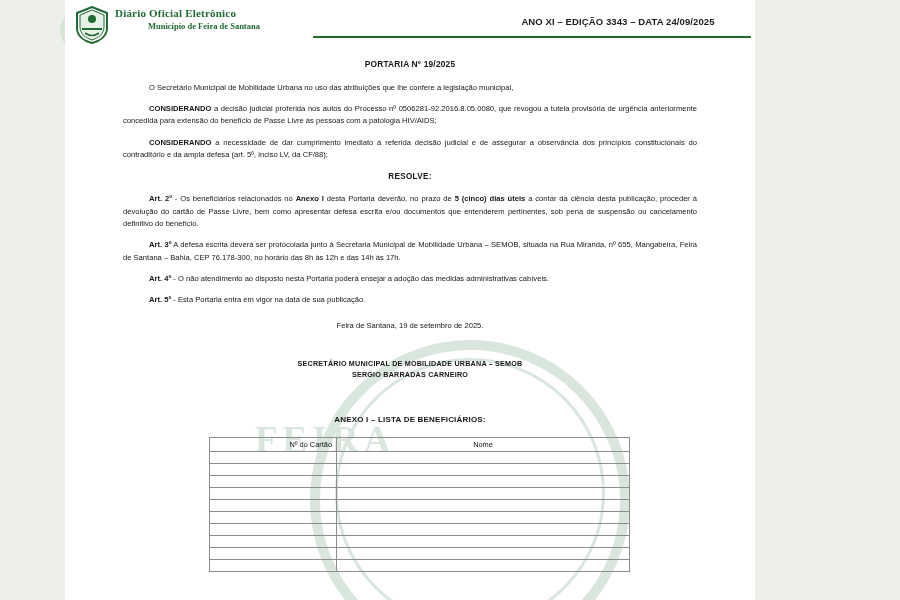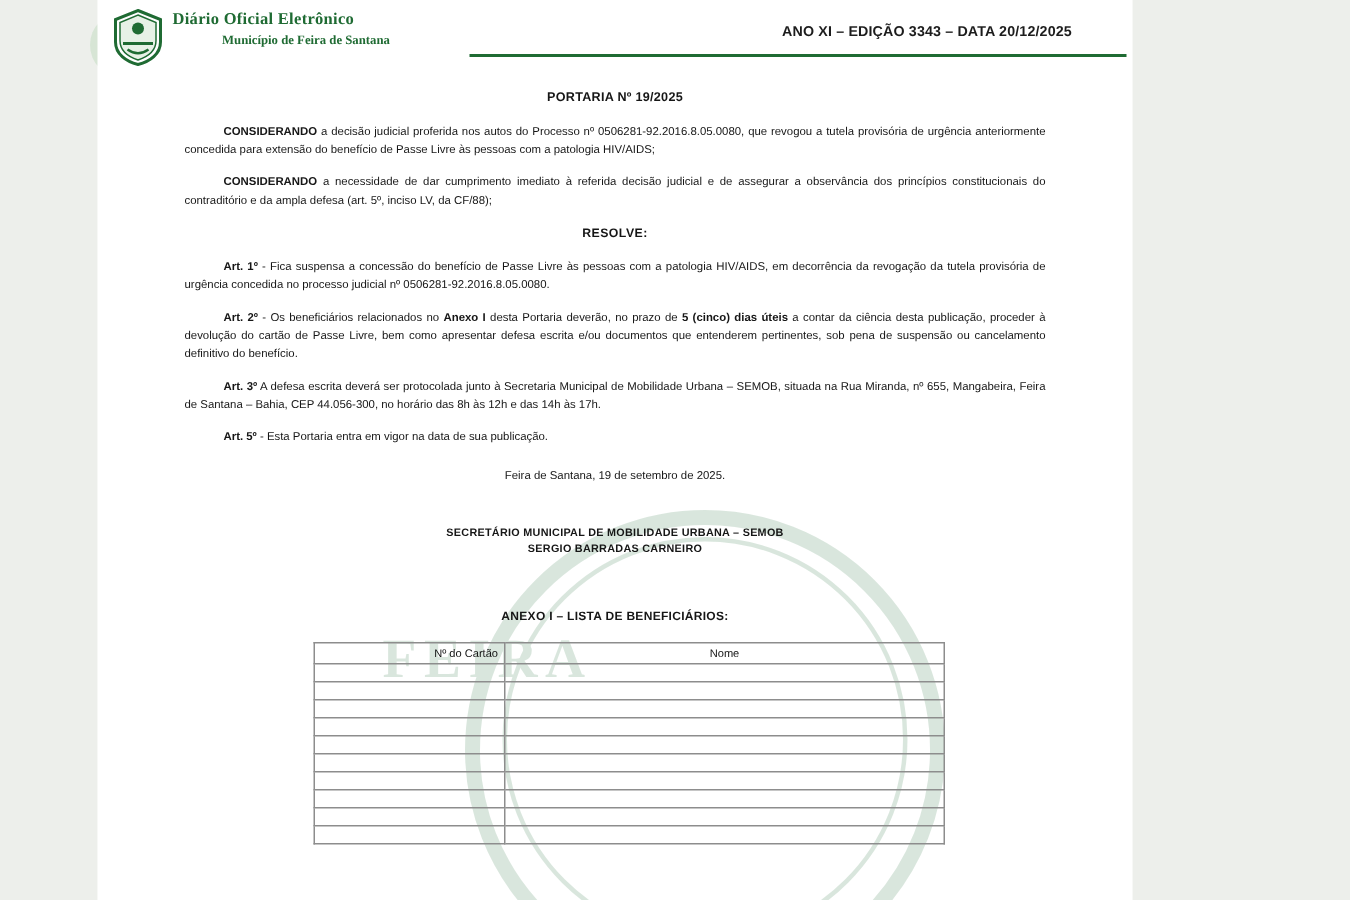--- a/index.html
+++ b/index.html
@@ -256,50 +256,51 @@
         <path d="M17 4 L29 9 L29 21 C29 28 23 32 17 34 C11 32 5 28 5 21 L5 9 Z" fill="#e7f1e6" stroke="#1f6b33" stroke-width="1"></path>
         <circle cx="17" cy="13" r="4" fill="#1f6b33"></circle>
         <path d="M7 22 h20 v2 h-20 z" fill="#1f6b33"></path>
         <path d="M10 27 q7 5 14 0" fill="none" stroke="#1f6b33" stroke-width="1.6"></path>
       </svg>
       <div class="title-block">
         <div class="doc-title">Diário Oficial Eletrônico</div>
         <div class="doc-subtitle">Município de Feira de Santana</div>
       </div>
       <div class="header-rule"></div>
-      <div class="edition-bar">ANO XI – EDIÇÃO 3343 – DATA 20/12/2025</div>
+      <div class="edition-bar">ANO XI – EDIÇÃO 3343 – DATA 24/09/2025</div>
     </div>
 
     <div class="body">
 
       <div class="portaria">PORTARIA Nº 19/2025</div>
 
+      <p class="par">O Secretário Municipal de Mobilidade Urbana no uso das atribuições que lhe confere a legislação municipal,</p>
 
       <p class="par">
         <b>CONSIDERANDO</b><span> a decisão judicial proferida nos autos do Processo nº 0506281-92.2016.8.05.0080, que revogou a tutela provisória de urgência anteriormente concedida para extensão do benefício de Passe Livre às pessoas com a patologia HIV/AIDS;</span>
       </p>
 
       <p class="par">
         <b>CONSIDERANDO</b><span> a necessidade de dar cumprimento imediato à referida decisão judicial e de assegurar a observância dos princípios constitucionais do contraditório e da ampla defesa (art. 5º, inciso LV, da CF/88);</span>
       </p>
 
       <div class="resolve">RESOLVE:</div>
 
-      <p class="par">
-        <b>Art. 1º</b><span> - Fica suspensa a concessão do benefício de Passe Livre às pessoas com a patologia HIV/AIDS, em decorrência da revogação da tutela provisória de urgência concedida no processo judicial nº 0506281-92.2016.8.05.0080.</span>
-      </p>
 
       <p class="par">
         <b>Art. 2º</b><span> - Os beneficiários relacionados no </span><b>Anexo I</b><span> desta Portaria deverão, no prazo de </span><b>5 (cinco) dias úteis</b><span> a contar da ciência desta publicação, proceder à devolução do cartão de Passe Livre, bem como apresentar defesa escrita e/ou documentos que entenderem pertinentes, sob pena de suspensão ou cancelamento definitivo do benefício.</span>
       </p>
 
       <p class="par">
-        <b>Art. 3º</b><span> A defesa escrita deverá ser protocolada junto à Secretaria Municipal de Mobilidade Urbana – SEMOB, situada na Rua Miranda, nº 655, Mangabeira, Feira de Santana – Bahia, CEP 44.056-300, no horário das 8h às 12h e das 14h às 17h.</span>
-      </p>
-
+        <b>Art. 3º</b><span> A defesa escrita deverá ser protocolada junto à Secretaria Municipal de Mobilidade Urbana – SEMOB, situada na Rua Miranda, nº 655, Mangabeira, Feira de Santana – Bahia, CEP 76.178-300, no horário das 8h às 12h e das 14h às 17h.</span>
+      </p>
+
+      <p class="par">
+        <b>Art. 4º</b><span> - O não atendimento ao disposto nesta Portaria poderá ensejar a adoção das medidas administrativas cabíveis.</span>
+      </p>
 
       <p class="par">
         <b>Art. 5º</b><span> - Esta Portaria entra em vigor na data de sua publicação.</span>
       </p>
 
       <div class="local-data">Feira de Santana, 19 de setembro de 2025.</div>
 
       <div class="sig">
         <div>SECRETÁRIO MUNICIPAL DE MOBILIDADE URBANA – SEMOB</div>
         <div>SERGIO BARRADAS CARNEIRO</div>

